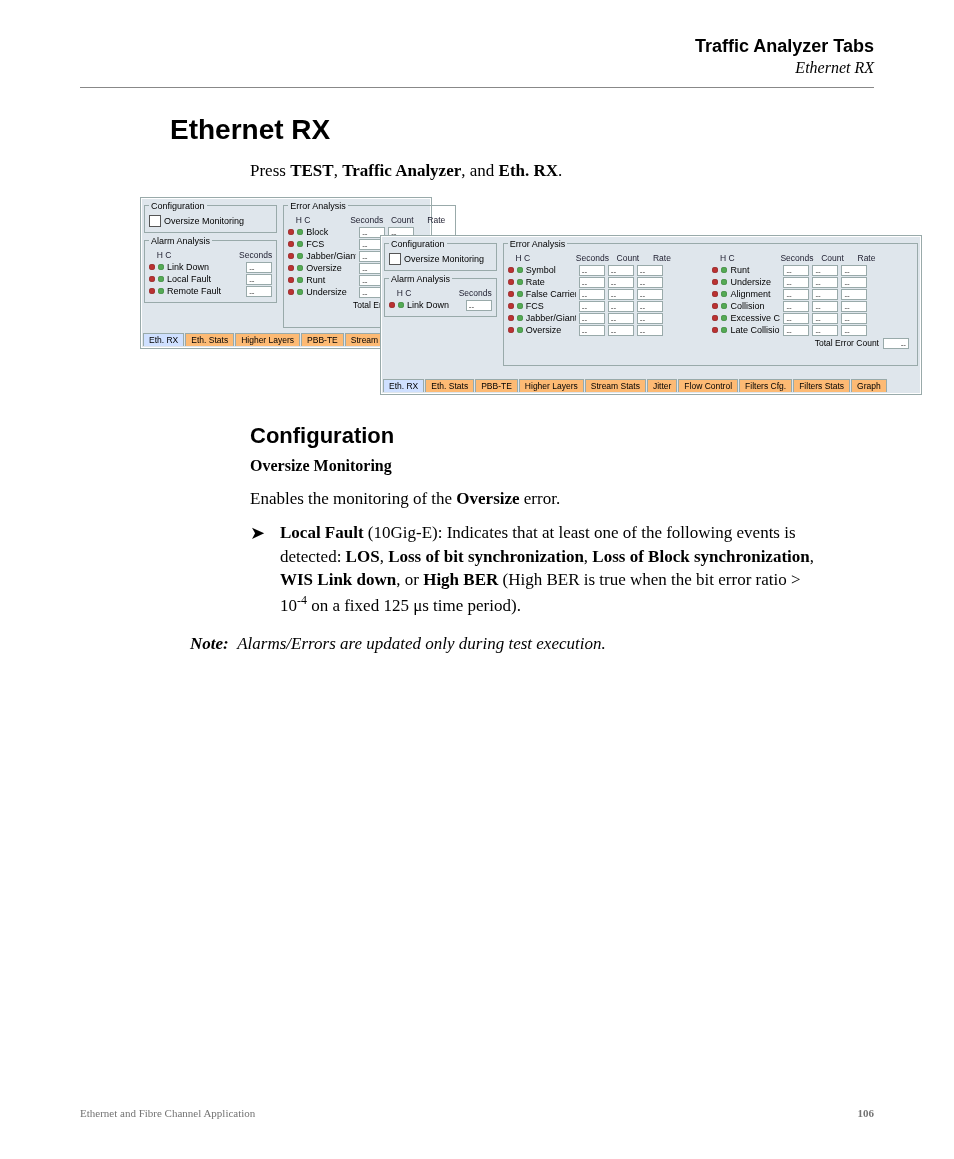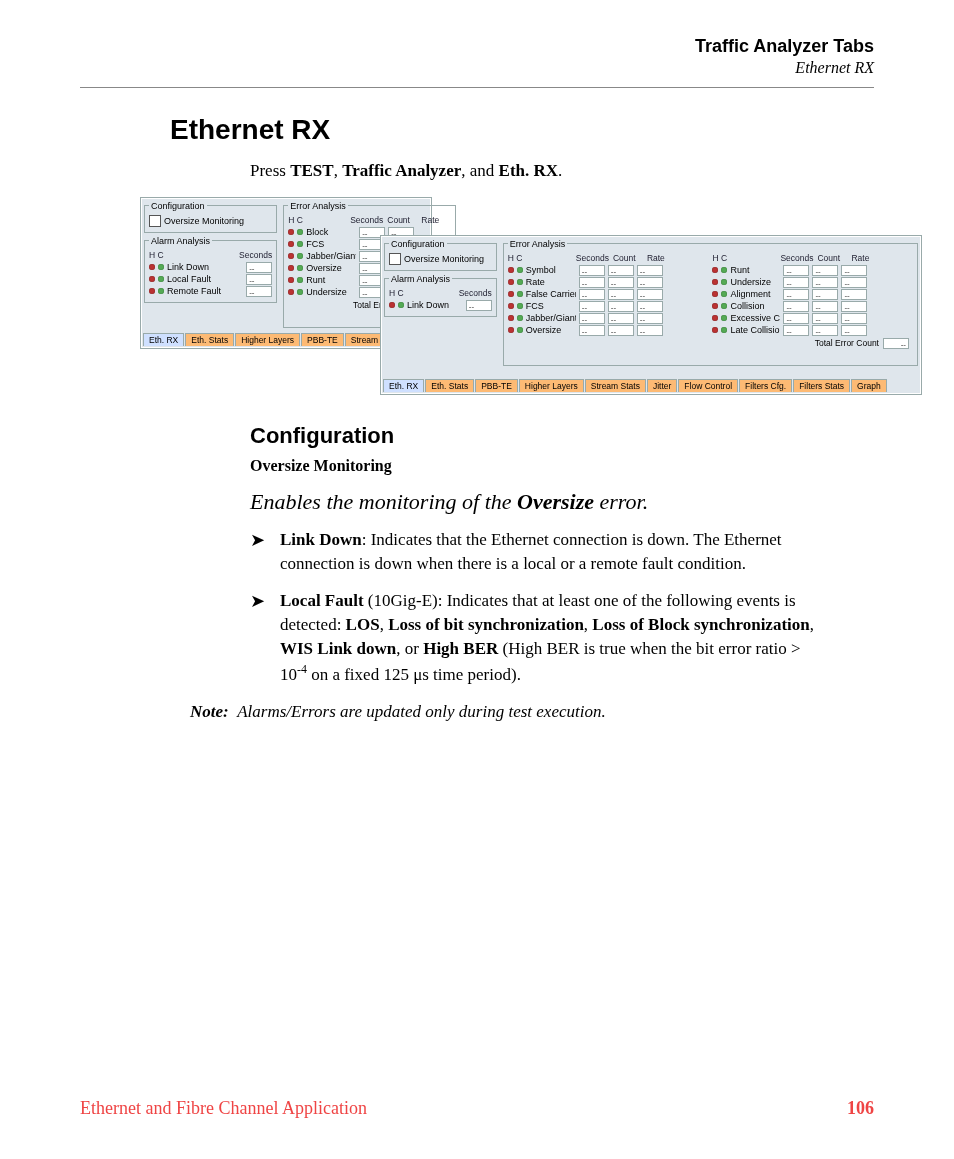--- a/index.html
+++ b/index.html
@@ -94,21 +94,21 @@
     width: 26px;
     font-size: 8px;
     line-height: 11px;
     padding: 0 2px;
     box-sizing: border-box;
     color:#333;
   }
   .hdr {
     display:flex; gap:4px; font-size:8.5px; color:#223; margin:1px 0 2px 0;
   }
-  .hdr span { min-width: 30px; }
+  .hdr span { min-width: 30px; text-align: center; }
   .tabsbar {
     position: absolute;
     left: 2px; right: 2px; bottom: 2px;
     display: flex;
     gap: 1px;
   }
   .tabbtn {
     font-size: 8.5px;
     background: #fdba74;
     border: 1px solid #9aa;
@@ -124,23 +124,22 @@
   .total { text-align:right; font-size:8.5px; margin:2px 4px 0 0; display:flex; justify-content:flex-end; align-items:center; gap:4px;}
   
   h2.sub {
     font-family: "Segoe UI", "Helvetica Neue", Arial, sans-serif;
     font-weight: 800;
     font-size: 22px;
     margin: 18px 0 8px 170px;
   }
   .para {
     margin: 12px 60px 10px 170px;
-    font-size: 22px;
+    font-size: 17px;
     line-height: 1.4;
-    font-style: italic;
   }
   .subhead {
     font-family: Georgia, serif;
     font-weight: 700;
     font-size: 16px;
     margin: 6px 0 6px 170px;
   }
   ul.arrows {
     list-style: none;
     padding: 0;
@@ -168,22 +167,22 @@
     line-height: 1.4;
   }
   .note b { font-style: italic; font-weight:700; }
   .footer {
     position: absolute;
     bottom: 40px;
     left: 80px;
     right: 80px;
     display: flex;
     justify-content: space-between;
-    font-size: 18px;
-    color: #ef4444;
+    font-size: 11px;
+    color: #737373;
   }
   sup { font-size: 0.7em; }
 </style>
 </head>
 <body>
 
 <div class="page">
 
   <div class="running-head">
     <div class="running-title">Traffic Analyzer Tabs</div>
@@ -473,23 +472,20 @@
   </div>
 
   <h2 class="sub">Configuration</h2>
   <div class="subhead">Oversize Monitoring</div>
   <p class="para">
     <span>Enables the monitoring of the </span><b>Oversize</b><span> error.</span>
   </p>
 
   <ul class="arrows">
     <li>
-      <b>Link Down</b><span>: Indicates that the Ethernet connection is down. The Ethernet connection is down when there is a local or a remote fault condition.</span>
-    </li>
-    <li>
       <b>Local Fault</b><span> (10Gig-E): Indicates that at least one of the following events is detected: </span><b>LOS</b><span>, </span><b>Loss of bit synchronization</b><span>, </span><b>Loss of Block synchronization</b><span>, </span><b>WIS Link down</b><span>, or </span><b>High BER</b><span> (High BER is true when the bit error ratio &gt; 10</span><sup>-4</sup><span> on a fixed 125 μs time period).</span>
     </li>
   </ul>
 
   <p class="note">
     <b>Note:</b>&nbsp;&nbsp;<span>Alarms/Errors are updated only during test execution.</span>
   </p>
 
   <div class="footer">
     <span>Ethernet and Fibre Channel Application</span>

